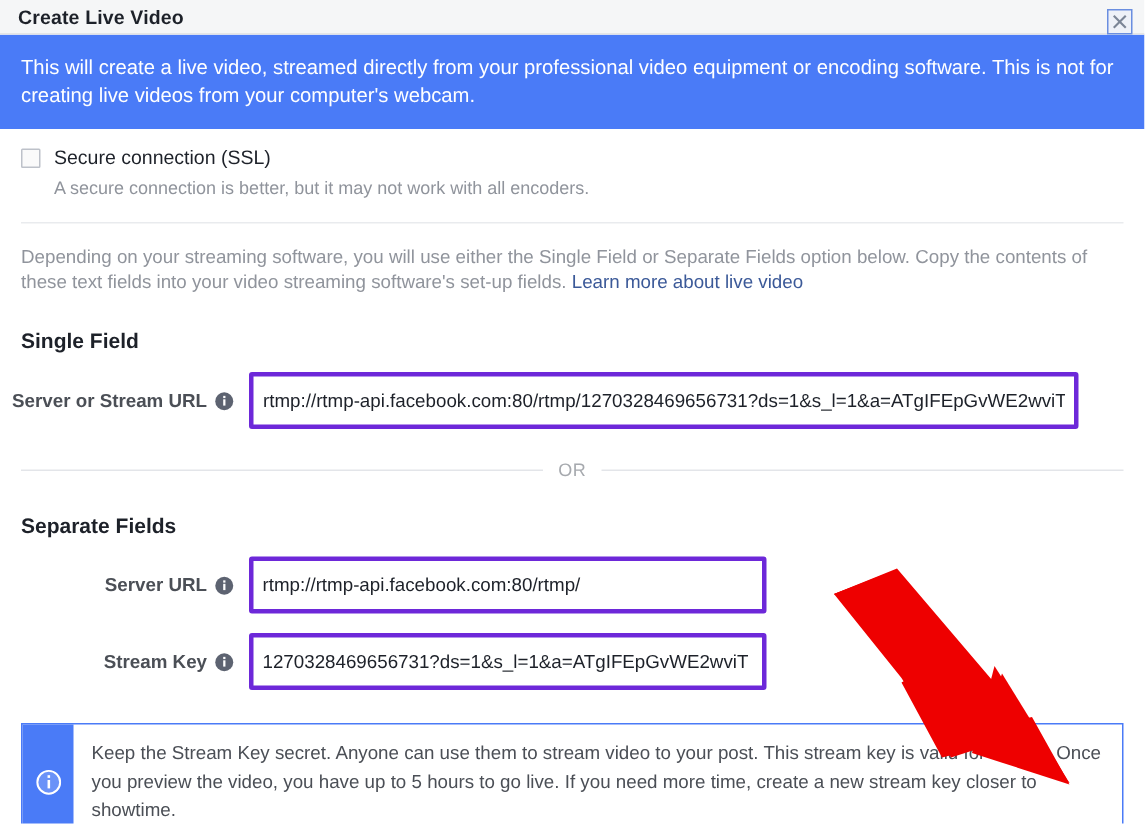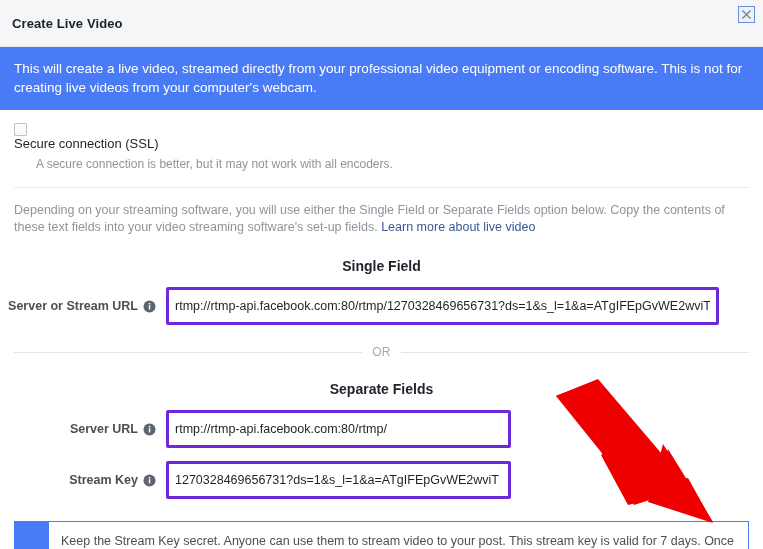--- a/index.html
+++ b/index.html
@@ -20,21 +20,21 @@
     width: 763px;
     height: 549px;
     position: relative;
     background: #ffffff;
     display: flex;
     flex-direction: column;
     box-sizing: border-box;
   }
   
   .dlg-header {
-    height: 47px;
+    height: 23px;
     background: #f5f6f7;
     border-bottom: 1px solid #e5e5e5;
     display: flex;
     align-items: center;
     padding: 0 8px 0 12px;
     box-sizing: border-box;
     flex: 0 0 auto;
     position: relative;
   }
   .dlg-title {
@@ -74,21 +74,20 @@
     flex: 1 1 auto;
     padding: 0 14px;
     box-sizing: border-box;
     position: relative;
   }
 
   .ssl-row {
     display: flex;
     align-items: flex-start;
     padding-top: 11px;
-    flex-direction: column;
   }
   .checkbox {
     width: 13px;
     height: 13px;
     border: 1px solid #bdc1c9;
     background: #fafafa;
     border-radius: 1px;
     box-sizing: border-box;
     margin-top: 2px;
     margin-right: 9px;
@@ -120,21 +119,20 @@
   .desc a {
     color: #3b5998;
     text-decoration: none;
   }
 
   .section-title {
     font-size: 14px;
     font-weight: bold;
     color: #1d2129;
     margin-top: 22px;
-    text-align: center;
   }
 
   .field-row {
     display: flex;
     align-items: center;
     margin-top: 13px;
   }
   .field-label {
     width: 152px;
     text-align: right;

